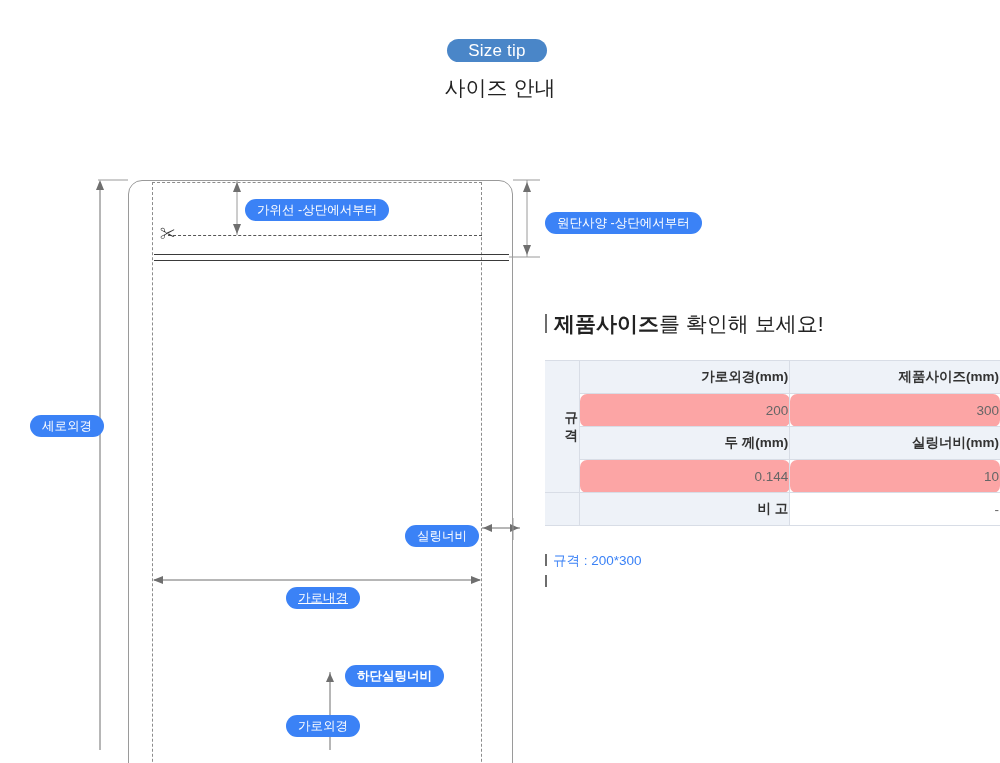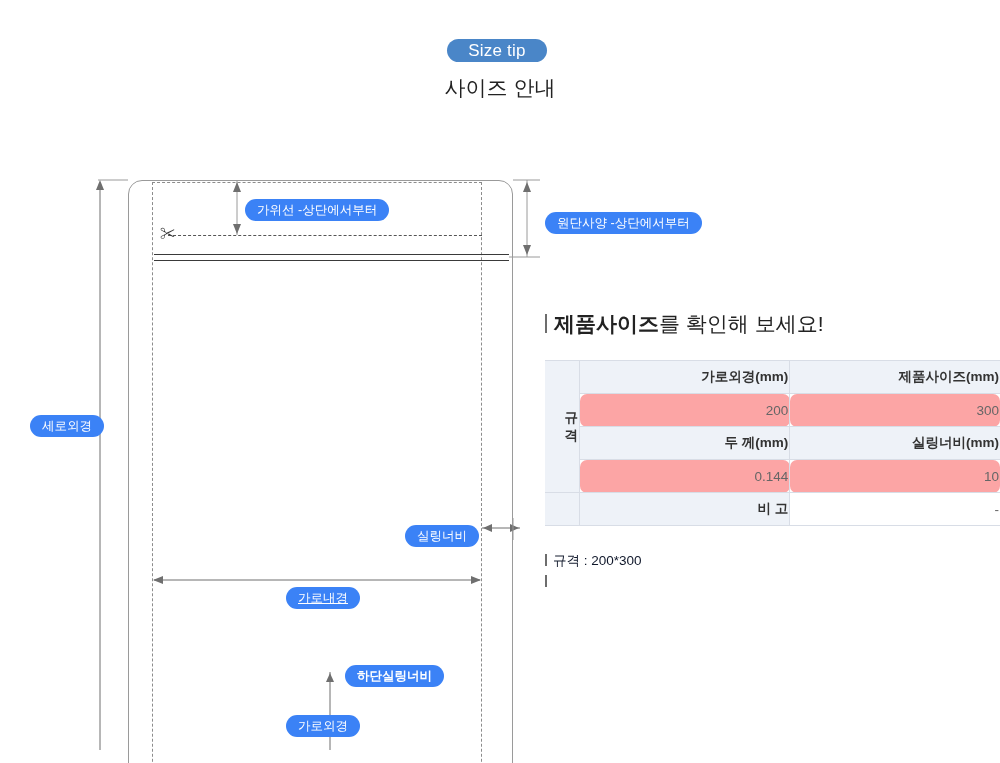--- a/index.html
+++ b/index.html
@@ -187,21 +187,21 @@
     background: #fca5a5;
     color: #666;
     border-right: 1px solid #d8dde6;
     border-radius: 7px;
   }
   table.spec .val.last { border-right: none; }
 
   .notes {
     margin-top: 22px;
     font-size: 13.5px;
-    color: #0f172a;
+    color: #3b82f6;
     line-height: 1.9;
   }
   .notes div { display: flex; align-items: baseline; gap: 6px; }
   .notes .tick {
     display: inline-block;
     width: 2px;
     height: 12px;
     background: #6d6d6d;
     position: relative;
     top: 1px;

